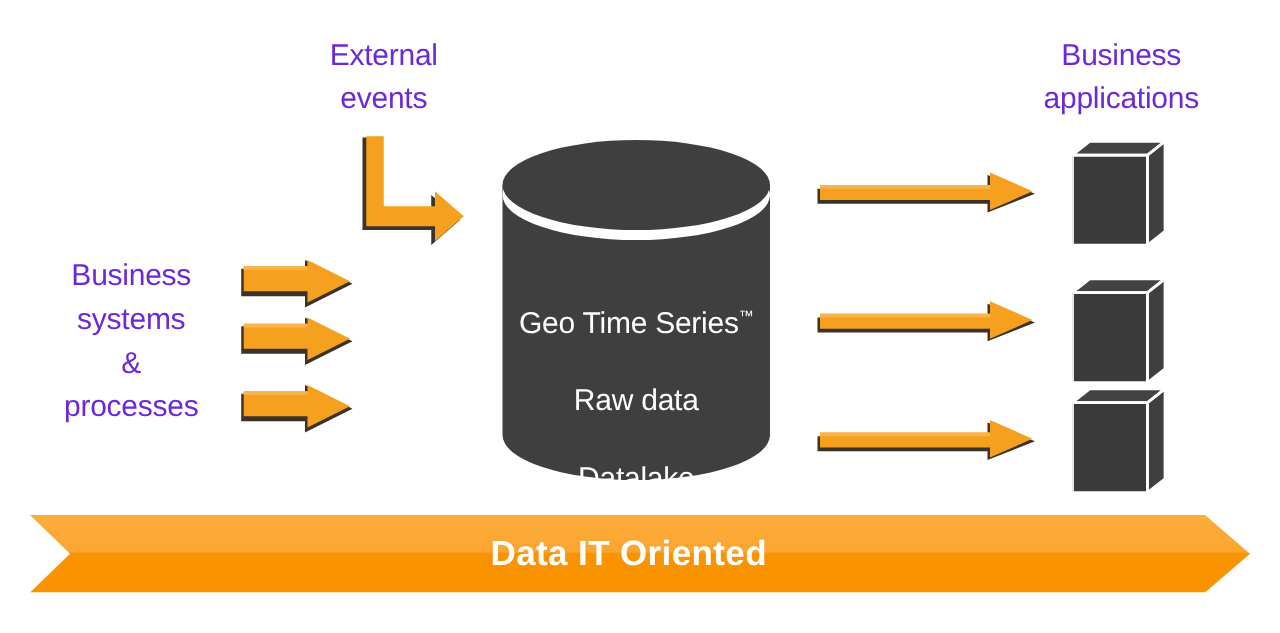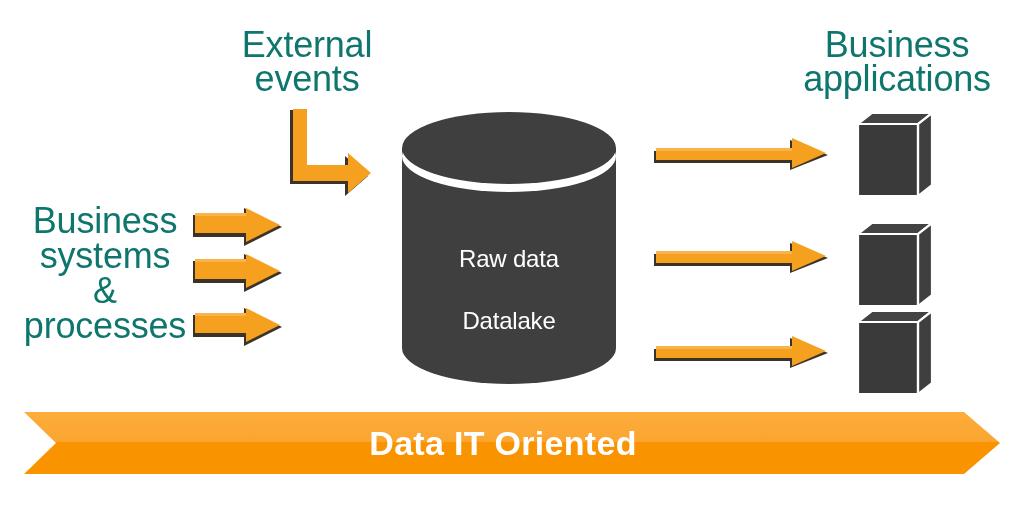--- a/index.html
+++ b/index.html
@@ -13,23 +13,23 @@
   }
   #stage {
     position: relative;
     width: 1024px;
     height: 506px;
     background: #ffffff;
     overflow: hidden;
   }
   .lbl {
     position: absolute;
-    color: #0f766e;
-    font-family: "Liberation Sans", sans-serif;
-    font-size: 36px;
+    color: #6d28d9;
+    font-family: "Liberation Sans", sans-serif;
+    font-size: 24px;
     line-height: 34px;
     text-align: center;
     font-weight: 400;
     letter-spacing: -0.2px;
     white-space: pre-line;
   }
 
   
   #label-external {
     left: 222px; top: 28px; width: 170px;
@@ -97,21 +97,21 @@
   #banner svg { display: block; }
   #banner-label {
     position: absolute;
     left: 0; top: 0;
     width: 976px; height: 62px;
     display: flex;
     align-items: center;
     justify-content: center;
     color: #ffffff;
     font-family: "Liberation Sans", sans-serif;
-    font-size: 34px;
+    font-size: 28px;
     font-weight: bold;
     letter-spacing: 0.3px;
     padding-right: 18px;
     box-sizing: border-box;
   }
 </style>
 </head>
 <body>
 
 <div id="stage">
@@ -158,20 +158,21 @@
   <div id="cylinder">
     <svg width="218" height="272" viewBox="0 0 218 272" aria-hidden="true">
 
       <path d="M 2 36 L 2 236 A 107 36 0 0 0 216 236 L 216 36 Z" fill="#3f3f3f"></path>
 
       <ellipse cx="109" cy="44" rx="107" ry="36" fill="#ffffff"></ellipse>
 
       <ellipse cx="109" cy="36" rx="107" ry="36" fill="#3f3f3f"></ellipse>
     </svg>
     <div id="cylinder-text">
+      <div><span>Geo Time Series</span><span class="tm">™</span></div>
       <div>Raw data</div>
       <div>Datalake</div>
     </div>
   </div>
 
   <div class="arrow" id="arrow-right-1">
     <svg width="178" height="32" viewBox="0 0 178 32" aria-hidden="true">
       <path d="M 2 13 L 2 25 L 138 25 L 138 32 L 176 17 L 138 2 L 138 13 Z" fill="#3b3228"></path>
       <path d="M 4 10 L 4 22 L 140 22 L 140 30 L 174 15 L 140 0 L 140 10 Z" fill="#f5a01e"></path>
       <path d="M 4 10 L 140 10 L 140 13 L 4 13 Z" fill="#f8b44a"></path>

